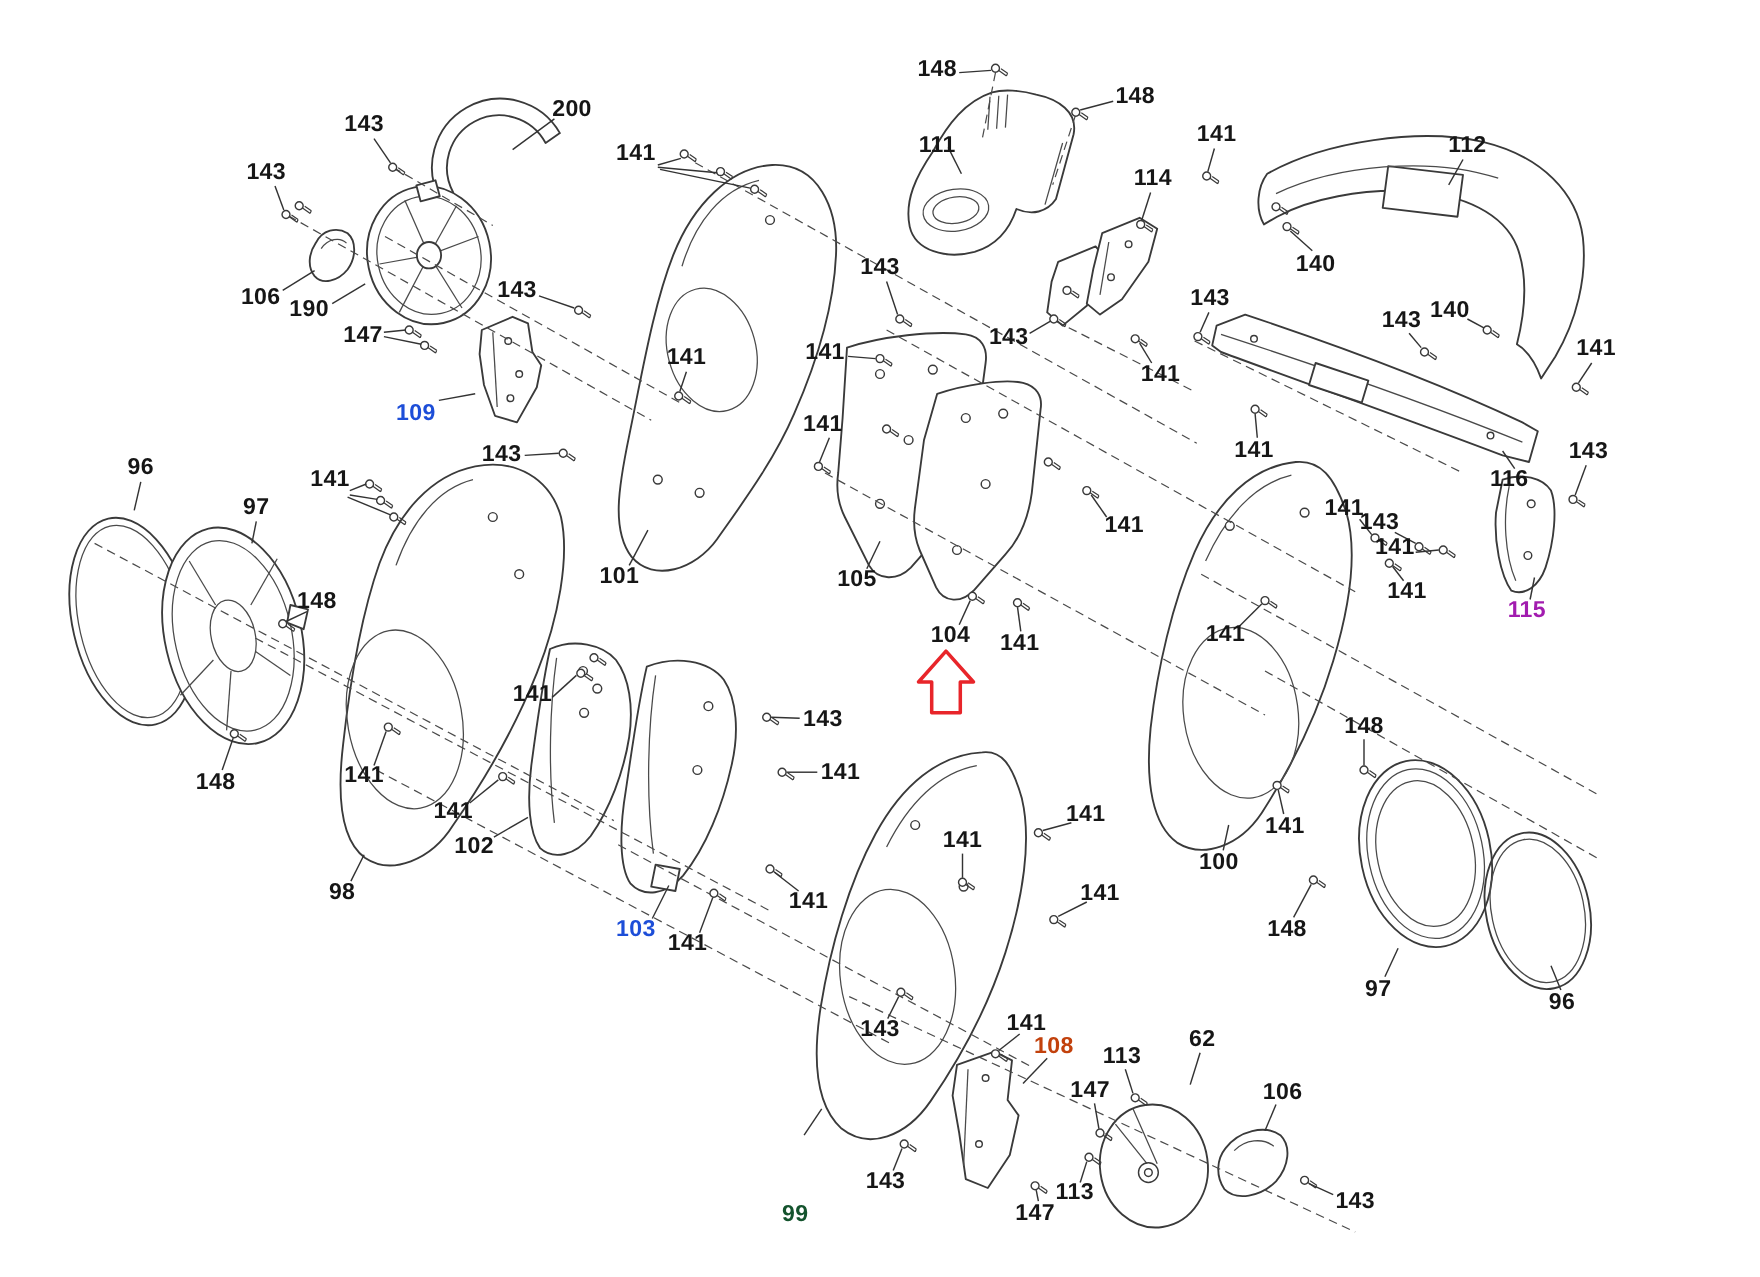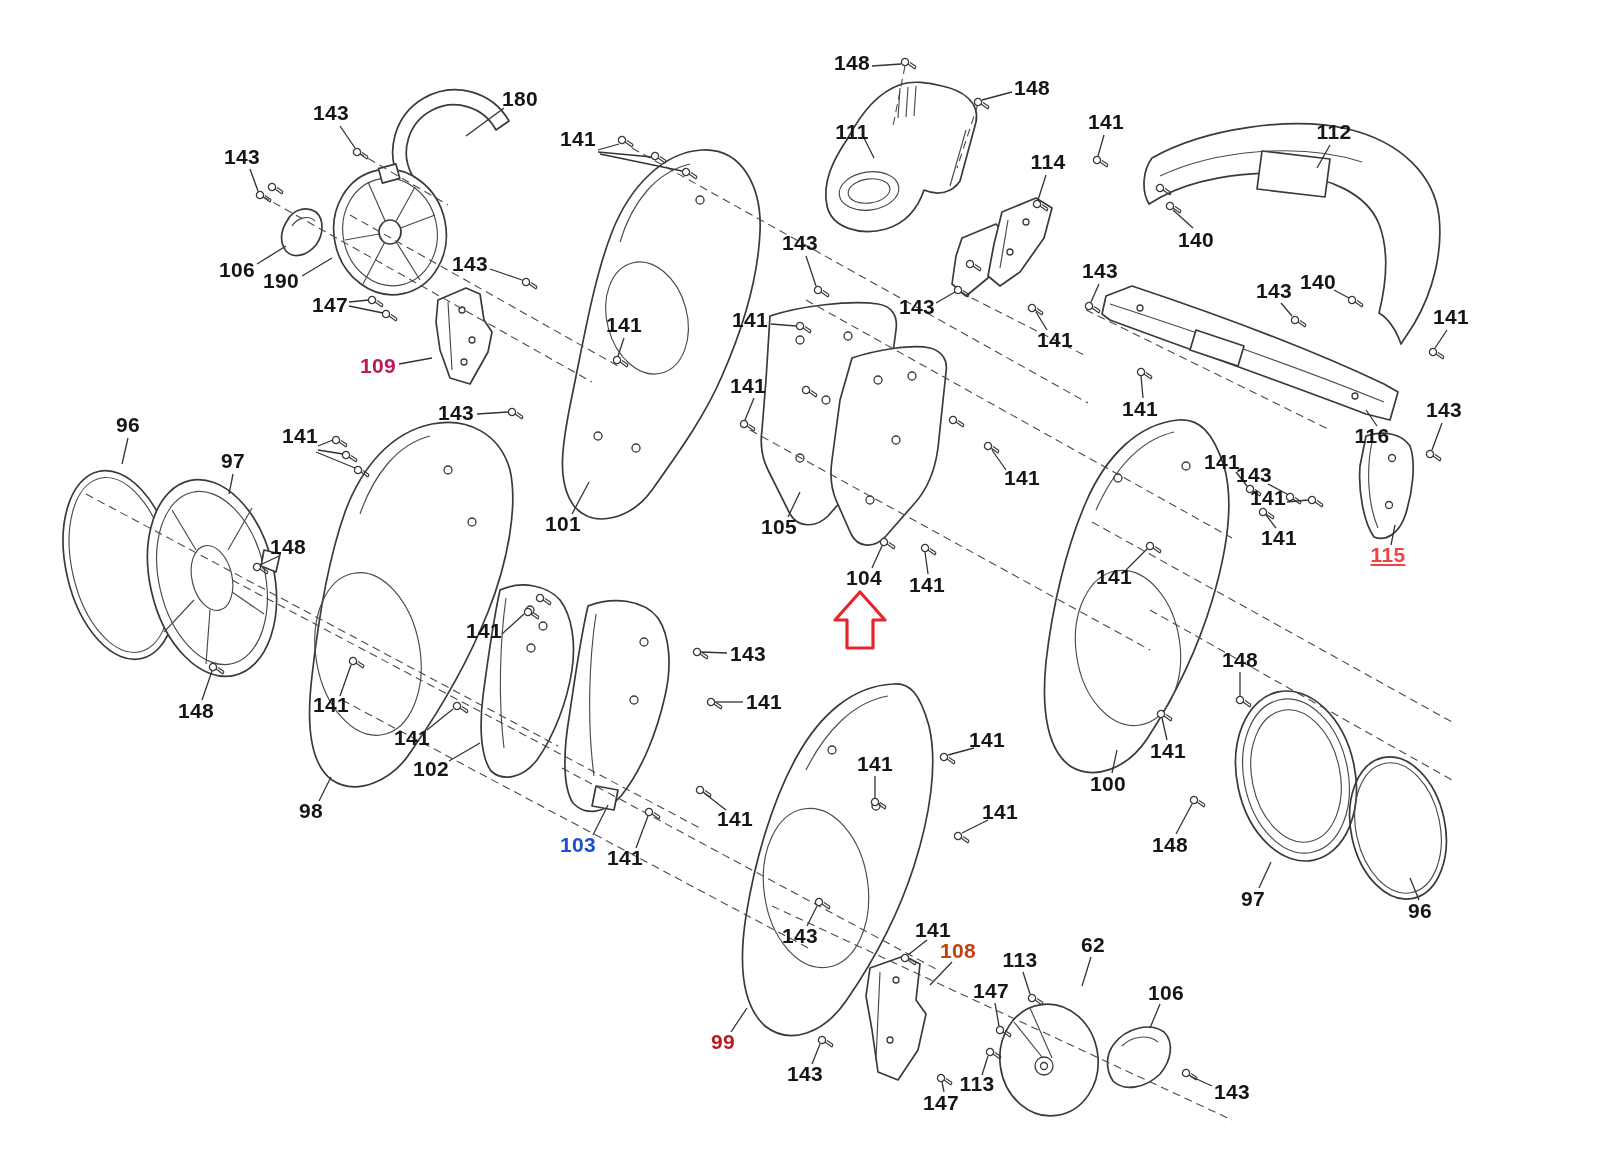--- a/index.html
+++ b/index.html
@@ -380,60 +380,60 @@
         <line x1="944" y1="1092" x2="942" y2="1082" class="leader"></line>
         <line x1="1212" y1="1086" x2="1190" y2="1076" class="leader"></line>
       </g>
 
     <path d="M860,592 L885,620 L873,620 L873,648 L847,648 L847,620 L835,620 Z" fill="#ffffff" stroke="#e8252a" stroke-width="3.2" stroke-linejoin="round"></path>
   </svg>
 
   <div id="label-layer">
       <div class="part-label" style="left: 852px; top: 63px; color: rgb(22, 22, 22);">148</div>
       <div class="part-label" style="left: 1032px; top: 88px; color: rgb(22, 22, 22);">148</div>
-      <div class="part-label" style="left: 520px; top: 99px; color: rgb(22, 22, 22);">180</div>
+      <div class="part-label" style="left: 520px; top: 99px; color: rgb(22, 22, 22);">200</div>
       <div class="part-label" style="left: 331px; top: 113px; color: rgb(22, 22, 22);">143</div>
       <div class="part-label" style="left: 578px; top: 139px; color: rgb(22, 22, 22);">141</div>
       <div class="part-label" style="left: 852px; top: 132px; color: rgb(22, 22, 22);">111</div>
       <div class="part-label" style="left: 1106px; top: 122px; color: rgb(22, 22, 22);">141</div>
       <div class="part-label" style="left: 1334px; top: 132px; color: rgb(22, 22, 22);">112</div>
       <div class="part-label" style="left: 242px; top: 157px; color: rgb(22, 22, 22);">143</div>
       <div class="part-label" style="left: 1048px; top: 162px; color: rgb(22, 22, 22);">114</div>
       <div class="part-label" style="left: 237px; top: 270px; color: rgb(22, 22, 22);">106</div>
       <div class="part-label" style="left: 281px; top: 281px; color: rgb(22, 22, 22);">190</div>
       <div class="part-label" style="left: 1196px; top: 240px; color: rgb(22, 22, 22);">140</div>
       <div class="part-label" style="left: 470px; top: 264px; color: rgb(22, 22, 22);">143</div>
       <div class="part-label" style="left: 800px; top: 243px; color: rgb(22, 22, 22);">143</div>
       <div class="part-label" style="left: 1100px; top: 271px; color: rgb(22, 22, 22);">143</div>
       <div class="part-label" style="left: 917px; top: 307px; color: rgb(22, 22, 22);">143</div>
       <div class="part-label" style="left: 1318px; top: 282px; color: rgb(22, 22, 22);">140</div>
       <div class="part-label" style="left: 1274px; top: 291px; color: rgb(22, 22, 22);">143</div>
       <div class="part-label" style="left: 1451px; top: 317px; color: rgb(22, 22, 22);">141</div>
       <div class="part-label" style="left: 330px; top: 305px; color: rgb(22, 22, 22);">147</div>
-      <div class="part-label" style="left: 378px; top: 366px; color: #be185d;">109</div>
+      <div class="part-label" style="left: 378px; top: 376px; color: #1d4ed8;">109</div>
       <div class="part-label" style="left: 624px; top: 325px; color: rgb(22, 22, 22);">141</div>
       <div class="part-label" style="left: 750px; top: 320px; color: rgb(22, 22, 22);">141</div>
       <div class="part-label" style="left: 748px; top: 386px; color: rgb(22, 22, 22);">141</div>
       <div class="part-label" style="left: 1055px; top: 340px; color: rgb(22, 22, 22);">141</div>
       <div class="part-label" style="left: 1140px; top: 409px; color: rgb(22, 22, 22);">141</div>
       <div class="part-label" style="left: 1444px; top: 410px; color: rgb(22, 22, 22);">143</div>
       <div class="part-label" style="left: 1372px; top: 436px; color: rgb(22, 22, 22);">116</div>
       <div class="part-label" style="left: 128px; top: 425px; color: rgb(22, 22, 22);">96</div>
       <div class="part-label" style="left: 233px; top: 461px; color: rgb(22, 22, 22);">97</div>
       <div class="part-label" style="left: 300px; top: 436px; color: rgb(22, 22, 22);">141</div>
       <div class="part-label" style="left: 456px; top: 413px; color: rgb(22, 22, 22);">143</div>
       <div class="part-label" style="left: 1022px; top: 478px; color: rgb(22, 22, 22);">141</div>
       <div class="part-label" style="left: 1222px; top: 462px; color: rgb(22, 22, 22);">141</div>
       <div class="part-label" style="left: 1254px; top: 475px; color: rgb(22, 22, 22);">143</div>
       <div class="part-label" style="left: 1268px; top: 498px; color: rgb(22, 22, 22);">141</div>
       <div class="part-label" style="left: 288px; top: 547px; color: rgb(22, 22, 22);">148</div>
       <div class="part-label" style="left: 563px; top: 524px; color: rgb(22, 22, 22);">101</div>
       <div class="part-label" style="left: 779px; top: 527px; color: rgb(22, 22, 22);">105</div>
       <div class="part-label" style="left: 1279px; top: 538px; color: rgb(22, 22, 22);">141</div>
-      <div class="part-label" style="left: 1388px; top: 555px; color: #ef4444; text-decoration: underline;">115</div>
+      <div class="part-label" style="left: 1388px; top: 555px; color: #a21caf;">115</div>
       <div class="part-label" style="left: 864px; top: 578px; color: rgb(22, 22, 22);">104</div>
       <div class="part-label" style="left: 927px; top: 585px; color: rgb(22, 22, 22);">141</div>
       <div class="part-label" style="left: 1114px; top: 577px; color: rgb(22, 22, 22);">141</div>
       <div class="part-label" style="left: 1240px; top: 660px; color: rgb(22, 22, 22);">148</div>
       <div class="part-label" style="left: 484px; top: 631px; color: rgb(22, 22, 22);">141</div>
       <div class="part-label" style="left: 748px; top: 654px; color: rgb(22, 22, 22);">143</div>
       <div class="part-label" style="left: 331px; top: 705px; color: rgb(22, 22, 22);">141</div>
       <div class="part-label" style="left: 764px; top: 702px; color: rgb(22, 22, 22);">141</div>
       <div class="part-label" style="left: 196px; top: 711px; color: rgb(22, 22, 22);">148</div>
       <div class="part-label" style="left: 412px; top: 738px; color: rgb(22, 22, 22);">141</div>
@@ -450,19 +450,19 @@
       <div class="part-label" style="left: 1170px; top: 845px; color: rgb(22, 22, 22);">148</div>
       <div class="part-label" style="left: 1253px; top: 899px; color: rgb(22, 22, 22);">97</div>
       <div class="part-label" style="left: 1420px; top: 911px; color: rgb(22, 22, 22);">96</div>
       <div class="part-label" style="left: 800px; top: 936px; color: rgb(22, 22, 22);">143</div>
       <div class="part-label" style="left: 933px; top: 930px; color: rgb(22, 22, 22);">141</div>
       <div class="part-label" style="left: 958px; top: 951px; color: #c2410c;">108</div>
       <div class="part-label" style="left: 1020px; top: 960px; color: rgb(22, 22, 22);">113</div>
       <div class="part-label" style="left: 1093px; top: 945px; color: rgb(22, 22, 22);">62</div>
       <div class="part-label" style="left: 1166px; top: 993px; color: rgb(22, 22, 22);">106</div>
       <div class="part-label" style="left: 991px; top: 991px; color: rgb(22, 22, 22);">147</div>
-      <div class="part-label" style="left: 723px; top: 1042px; color: #b91c1c;">99</div>
+      <div class="part-label" style="left: 723px; top: 1104px; color: #14532d;">99</div>
       <div class="part-label" style="left: 805px; top: 1074px; color: rgb(22, 22, 22);">143</div>
       <div class="part-label" style="left: 977px; top: 1084px; color: rgb(22, 22, 22);">113</div>
       <div class="part-label" style="left: 941px; top: 1103px; color: rgb(22, 22, 22);">147</div>
       <div class="part-label" style="left: 1232px; top: 1092px; color: rgb(22, 22, 22);">143</div>
     </div>
 </div>
 
 </body></html>

